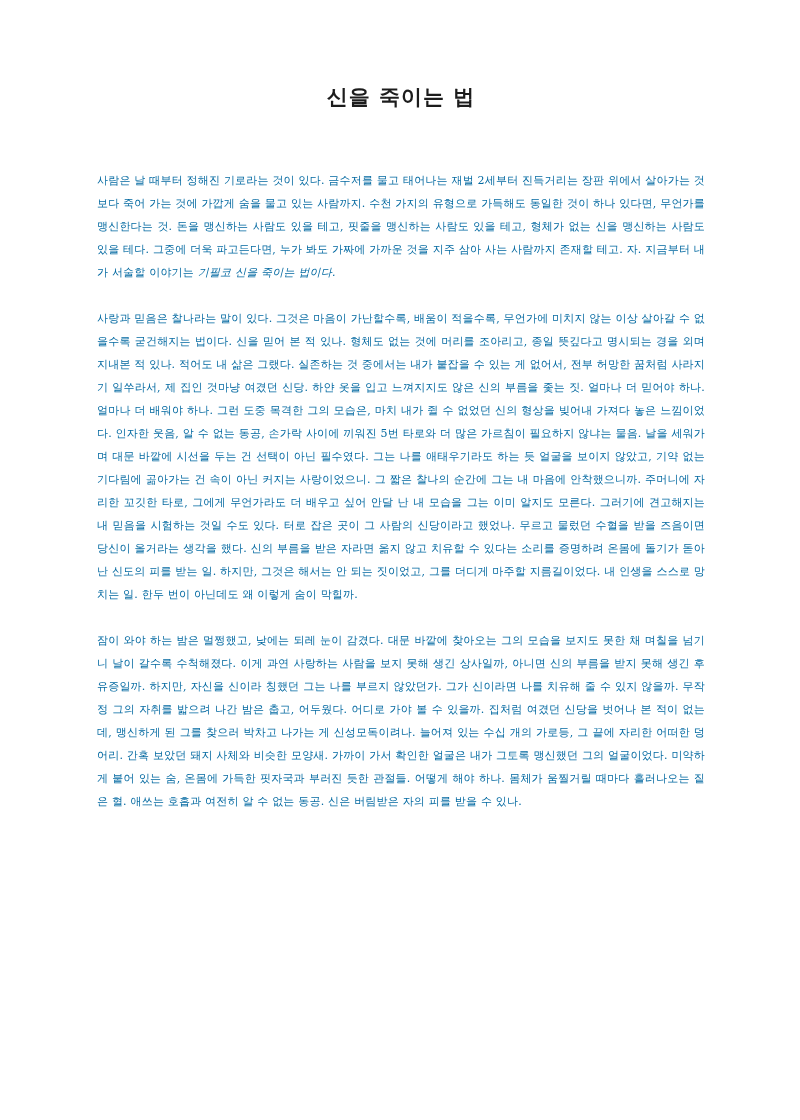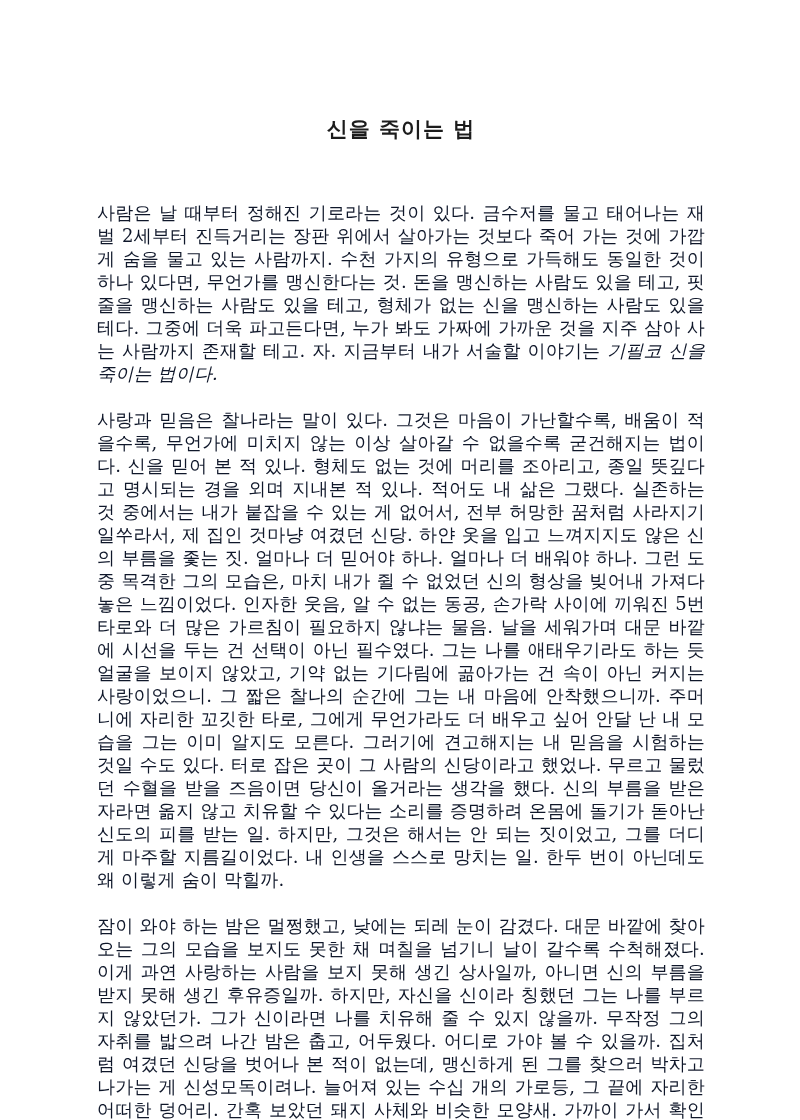--- a/index.html
+++ b/index.html
@@ -6,41 +6,41 @@
     margin: 0;
     padding: 0;
     background: #ffffff;
   }
   .page {
     position: relative;
     width: 800px;
     height: 1120px;
     background: #ffffff;
     box-sizing: border-box;
-    padding: 115px 95px 0 97px;
+    padding: 83px 95px 0 97px;
     overflow: hidden;
     font-family: "DejaVu Serif", "Liberation Serif", serif;
     color: #1c1c1c;
   }
   .doc-title {
     margin: 0 0 58px 0;
     text-align: center;
     font-size: 21px;
     font-weight: bold;
     letter-spacing: 1px;
     color: #1c1c1c;
   }
   .doc-body p.para {
     margin: 0 0 23px 0;
-    font-size: 18px;
+    font-size: 11px;
     line-height: 23px;
     text-align: justify;
     word-break: break-all;
     letter-spacing: 0.2px;
-    color: #0f172a;
+    color: #0369a1;
   }
   .doc-body p.para:last-child {
     margin-bottom: 12px;
   }
   .italic {
     font-style: italic;
   }
 </style>
 </head>
 <body>

